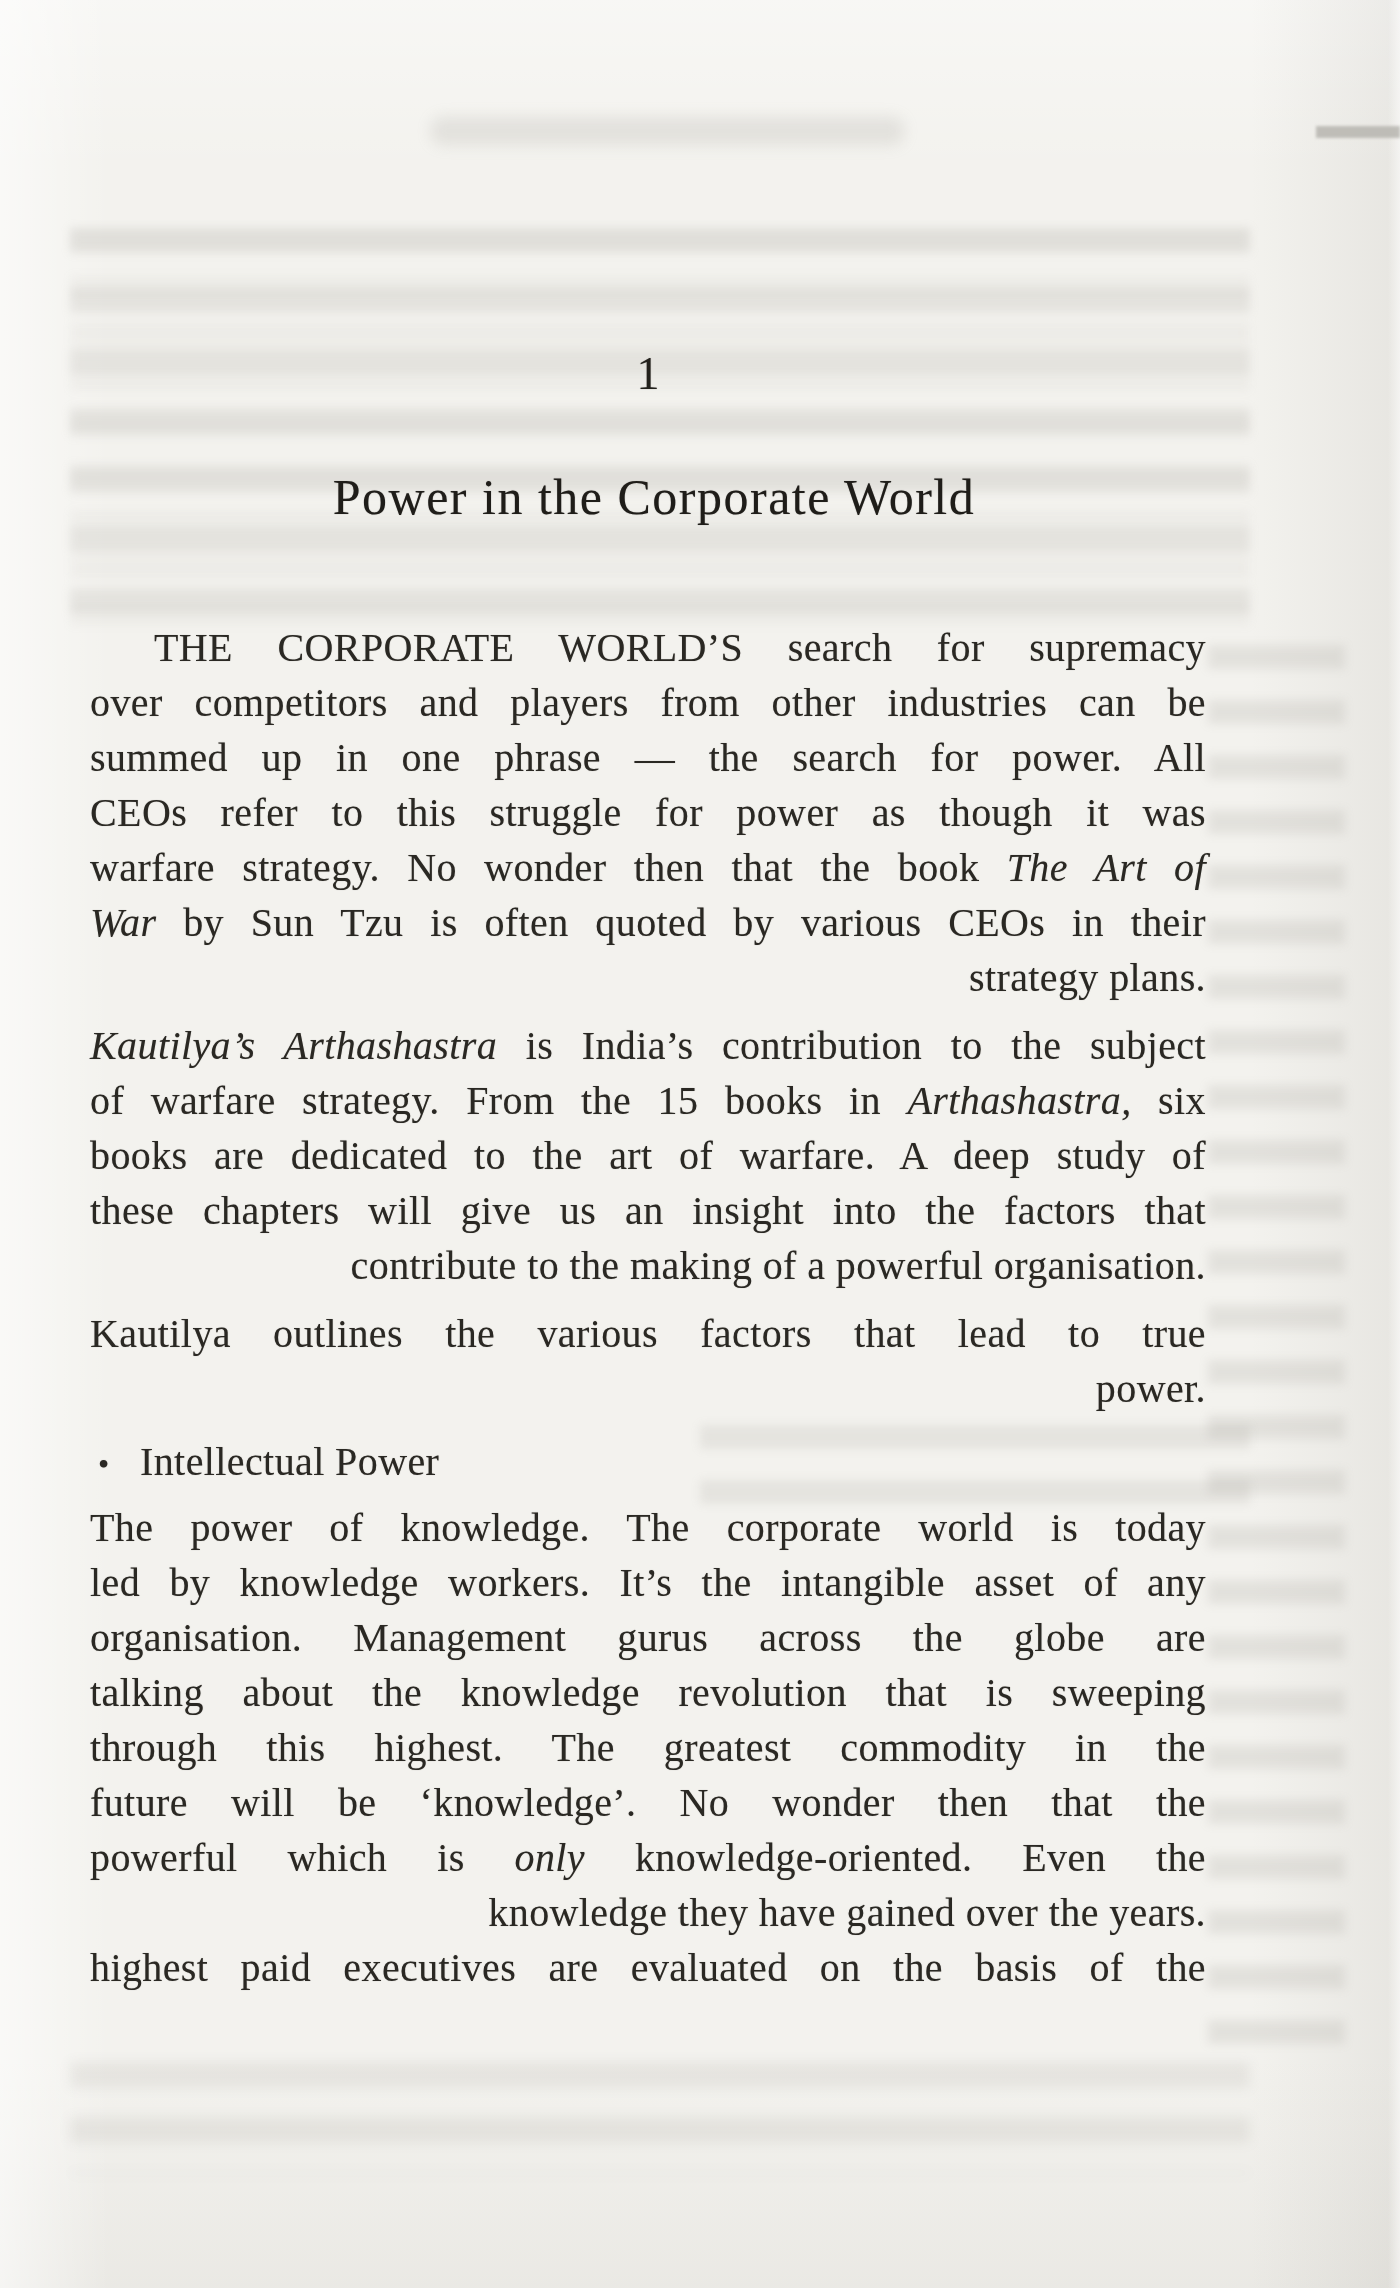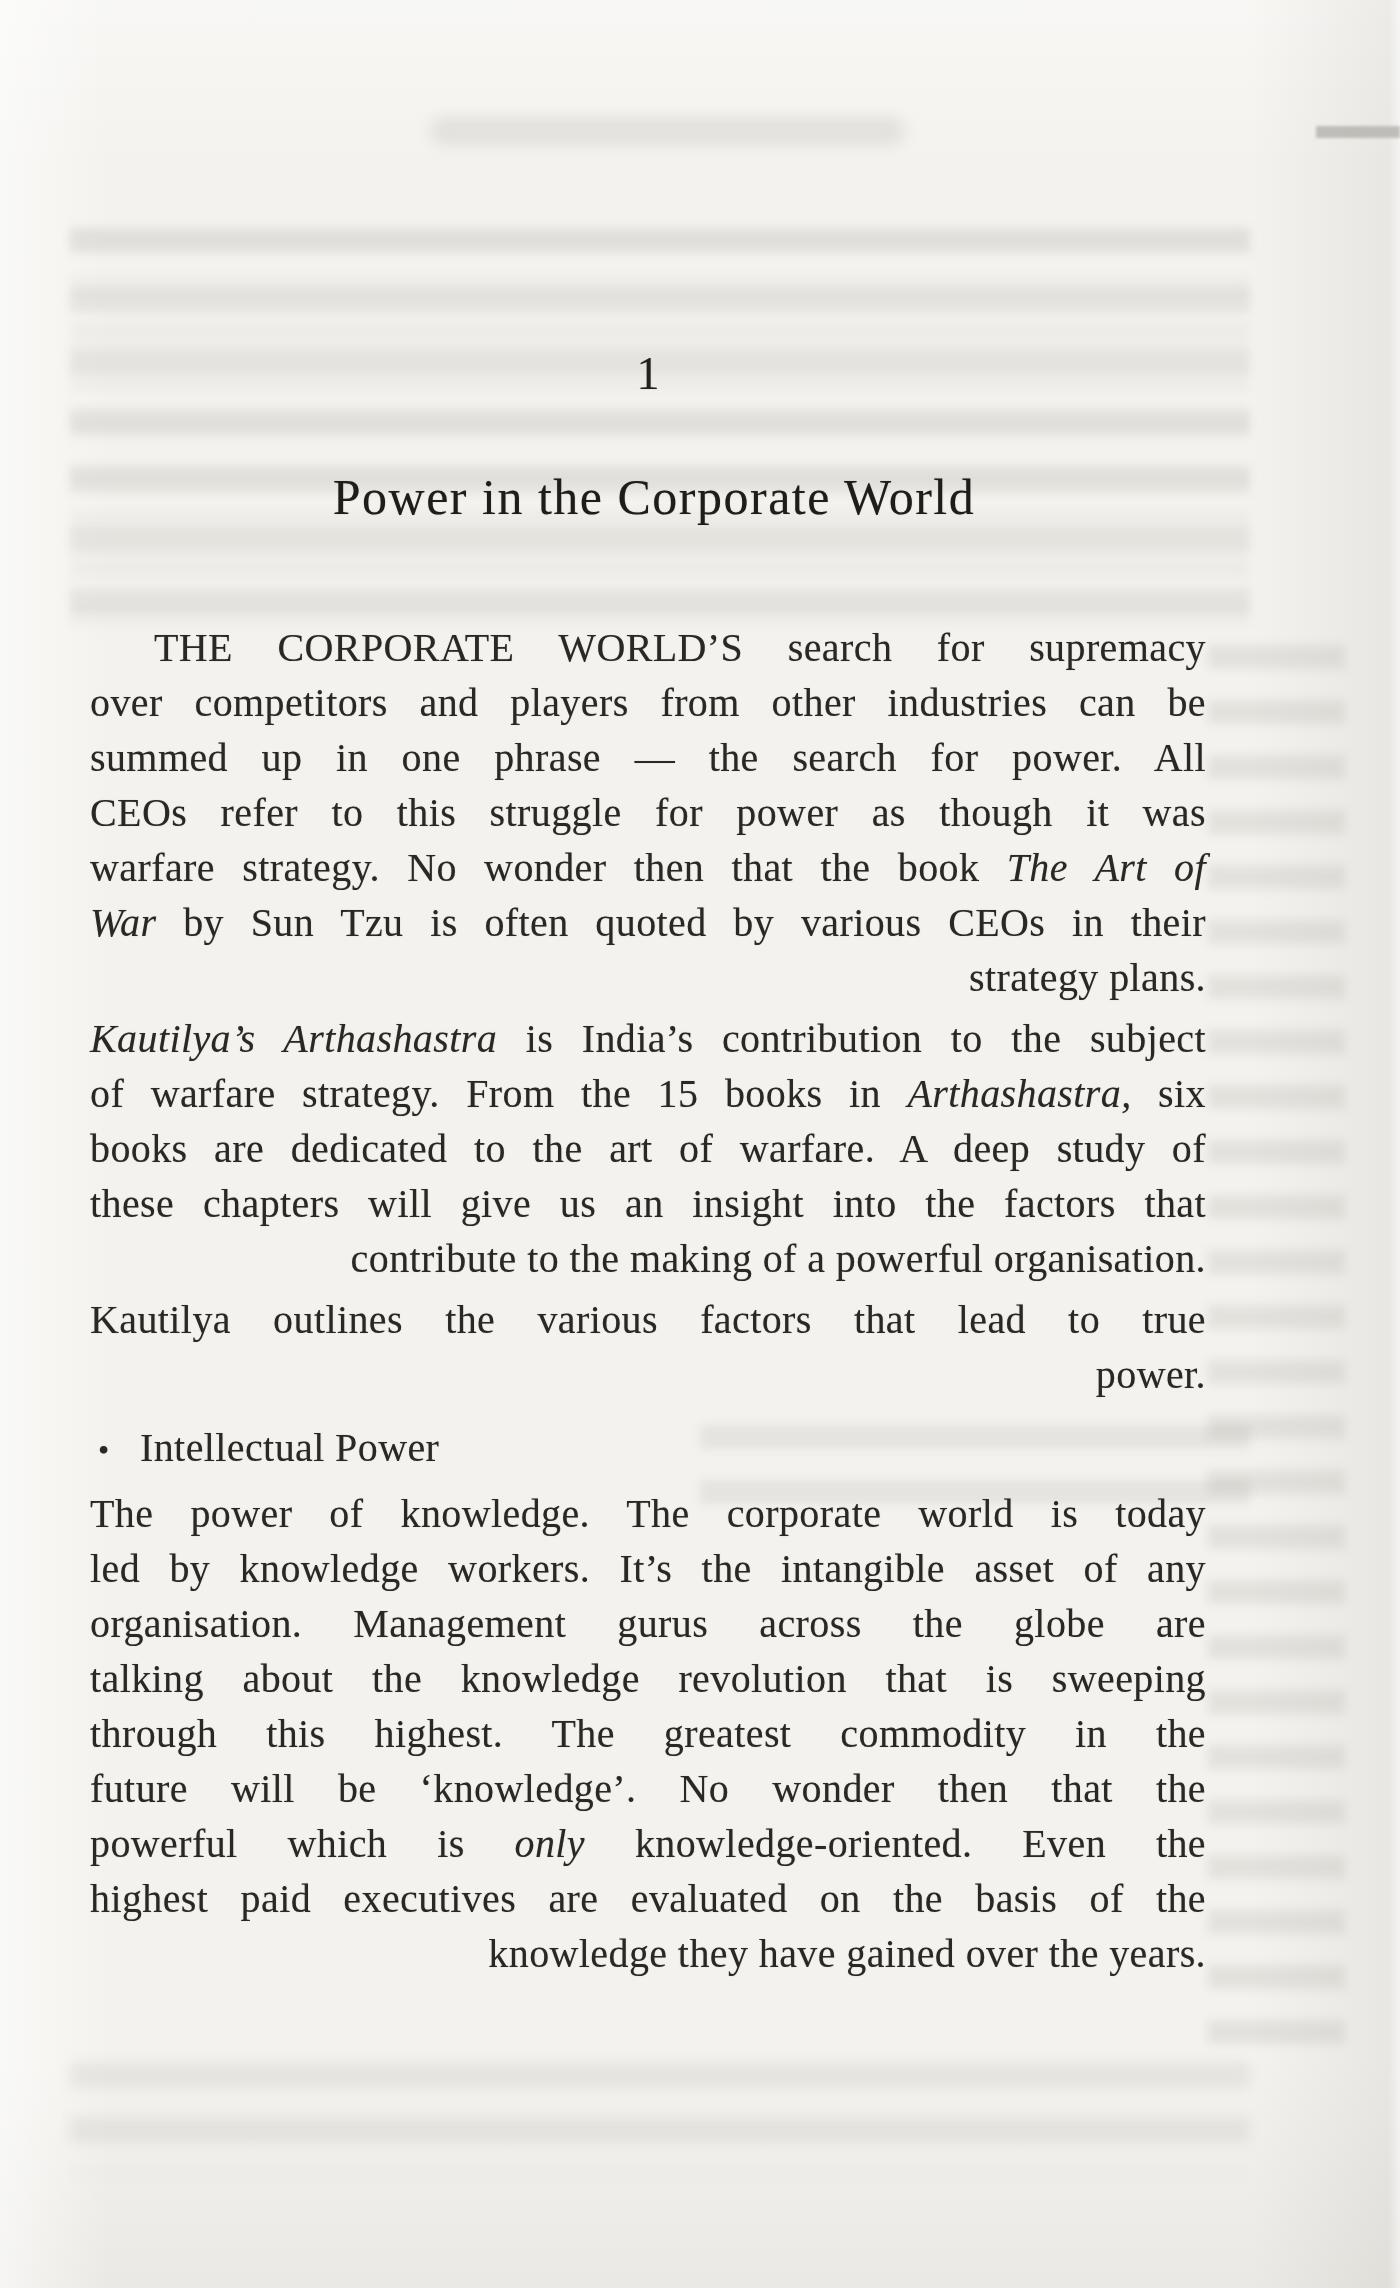--- a/index.html
+++ b/index.html
@@ -63,21 +63,21 @@
     text-align: center; font-weight: normal;
     font-size: 50px; line-height: 62px; letter-spacing: 1.5px;
     color: #1f1d19; text-shadow: 0 0 1px rgba(40,38,34,.4);
   }
   .body-text {
     position: absolute; left: 90px; top: 620px; width: 1116px;
     font-size: 40px; line-height: 55px; letter-spacing: .4px;
     color: #2a2823; text-shadow: 0 0 1px rgba(46,43,38,.35);
   }
   .para { margin: 0; }
-  .para + .para { margin-top: 6px; }
+  .para + .para { margin-top: 13px; }
   .line { text-align: right; }
   .line.jl { text-align: justify; text-align-last: justify; }
   .line.first { padding-left: 64px; }
   .it { font-style: italic; }
   .bullet-item {
     margin-top: 18px; margin-bottom: 8px;
     display: flex; align-items: baseline;
   }
   .bullet-marker {
     width: 50px; padding-left: 8px; box-sizing: border-box;
@@ -126,18 +126,18 @@
         <span class="bullet-text">Intellectual Power</span>
       </div>
       <div class="para">
         <div class="line jl"><span>The power of knowledge. The corporate world is today</span></div>
         <div class="line jl"><span>led by knowledge workers. It’s the intangible asset of any</span></div>
         <div class="line jl"><span>organisation. Management gurus across the globe are</span></div>
         <div class="line jl"><span>talking about the knowledge revolution that is sweeping</span></div>
         <div class="line jl"><span>through this highest. The greatest commodity in the</span></div>
         <div class="line jl"><span>future will be ‘knowledge’. No wonder then that the</span></div>
         <div class="line jl"><span>powerful which is </span><span class="it">only</span><span> knowledge-oriented. Even the</span></div>
+        <div class="line"><span>knowledge they have gained over the years.</span></div>
         <div class="line jl"><span>highest paid executives are evaluated on the basis of the</span></div>
-        <div class="line"><span>knowledge they have gained over the years.</span></div>
       </div>
     </div>
 
 </div>
 
 </body></html>

